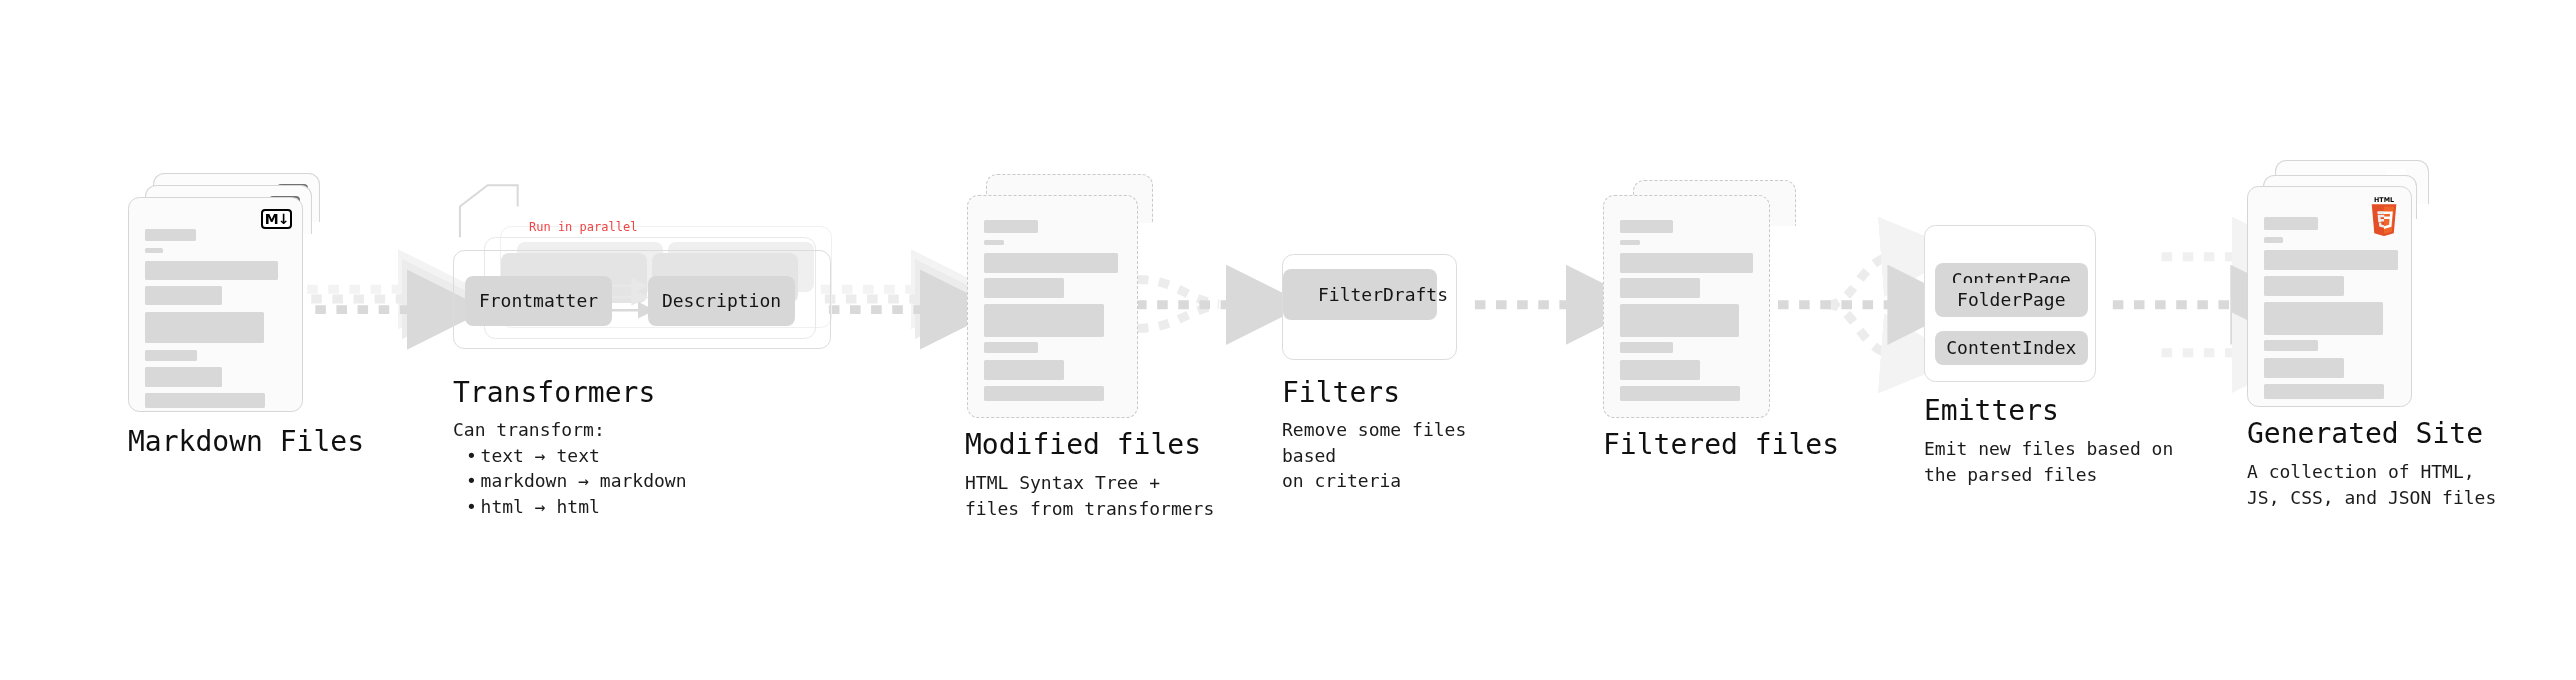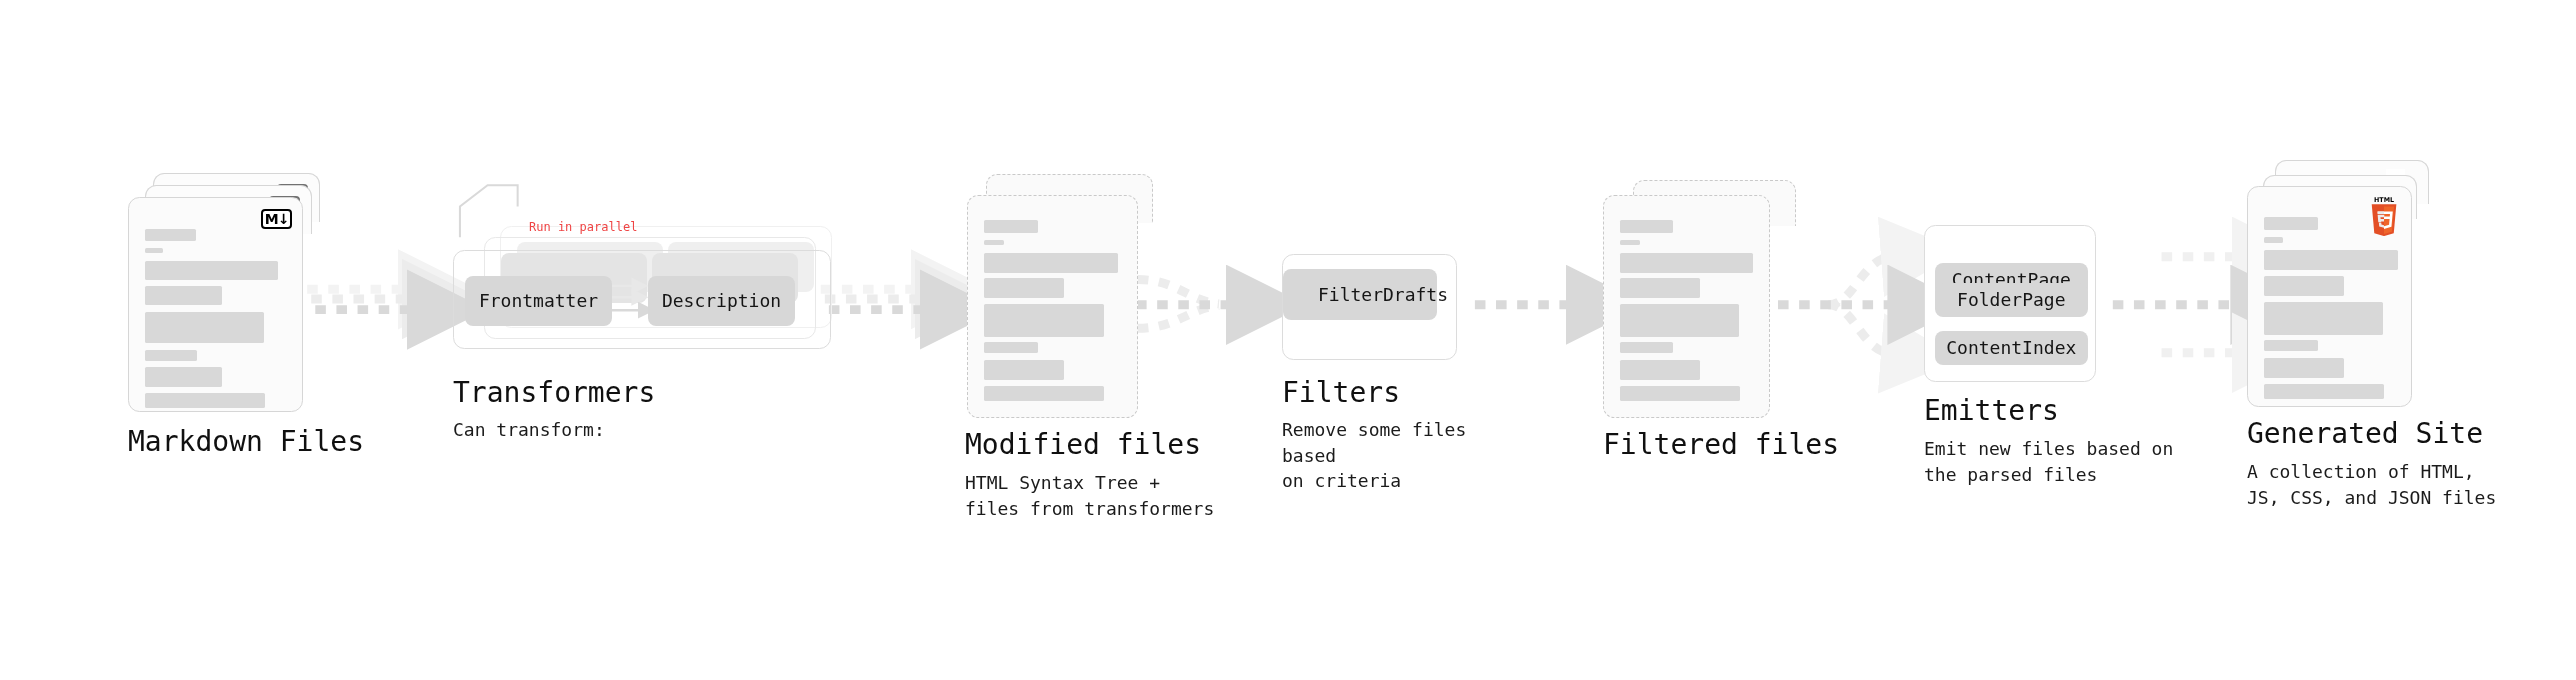--- a/index.html
+++ b/index.html
@@ -271,20 +271,25 @@
 
     <div class="chip" style="left:465px;top:276px;width:147px;height:50px;">Frontmatter</div>
     <div class="chip" style="left:648px;top:276px;width:147px;height:50px;">Description</div>
 
     <div class="parallel-note" style="left:529px;top:177px;">Run in parallel</div>
 
     <div class="stage-title" style="left:453px;top:379px;">Transformers</div>
 
     <div class="stage-desc list" style="left:453px;top:417px;width:268px;">
       <div>Can transform:</div>
+      <ul>
+        <li>text → text</li>
+        <li>markdown → markdown</li>
+        <li>html → html</li>
+      </ul>
     </div>
   </div>
 
   <div class="abs">
 
     <div class="doc dashed" style="left:986px;top:174px;width:167px;height:49px;border-radius:11.4px 11.4px 0 0;border-bottom:none;"></div>
 
     <div class="doc dashed" style="left:967px;top:195px;width:171px;height:223px;">
       <div class="skel" style="left:16.3px;top:24.4px;width:54px;height:13px;"></div>
       <div class="skel" style="left:16.3px;top:44px;width:19.5px;height:4.9px;"></div>

